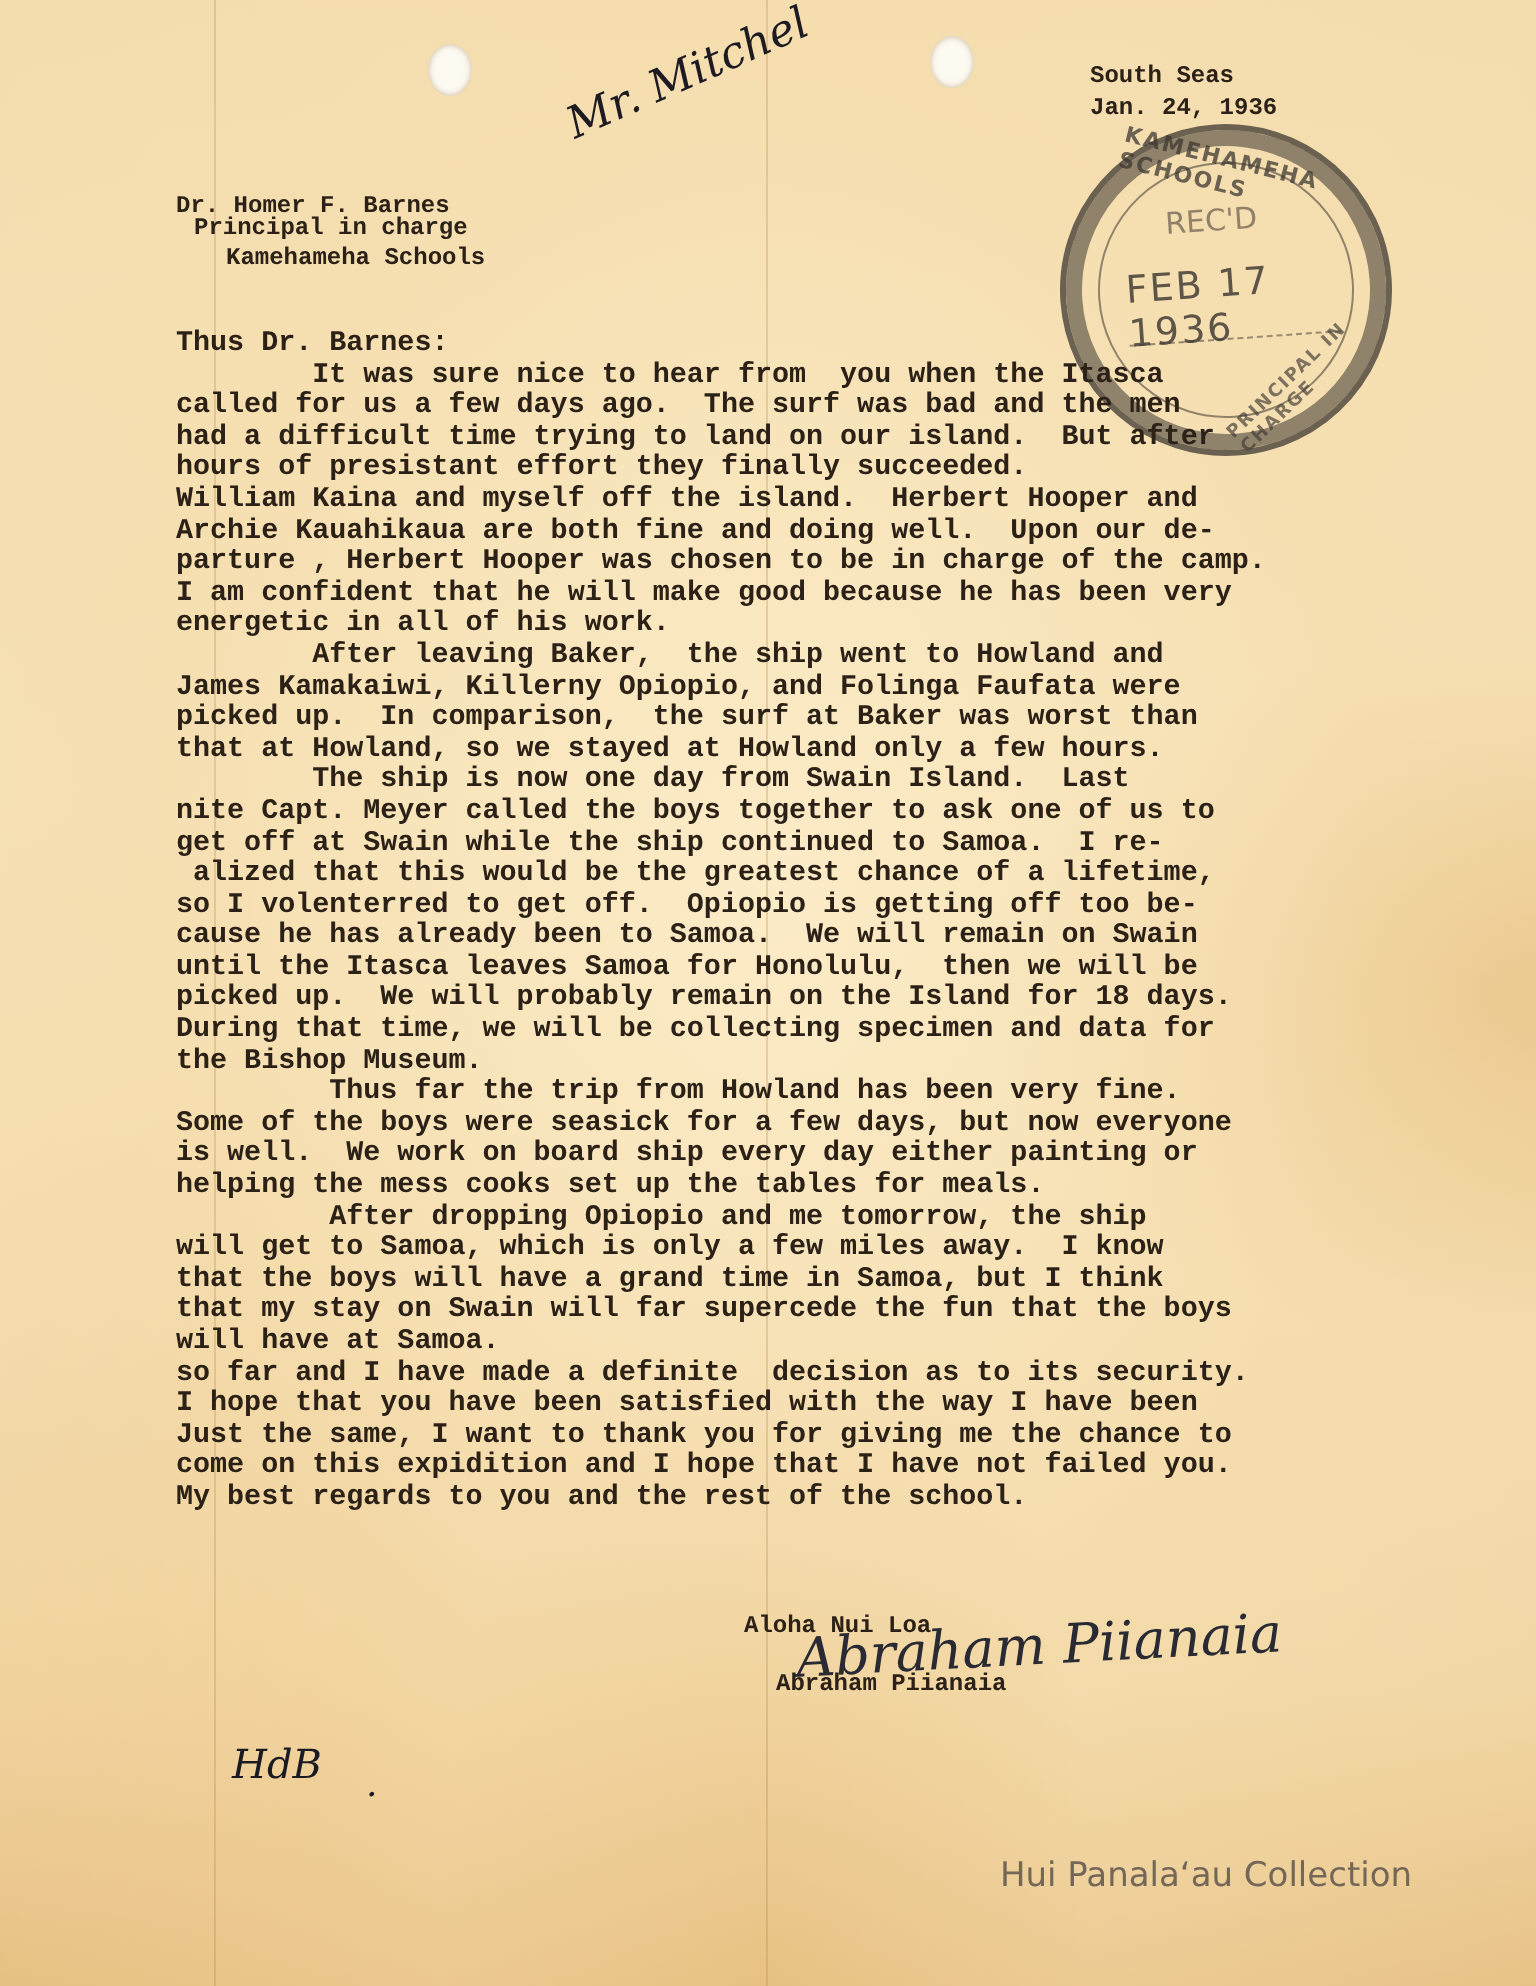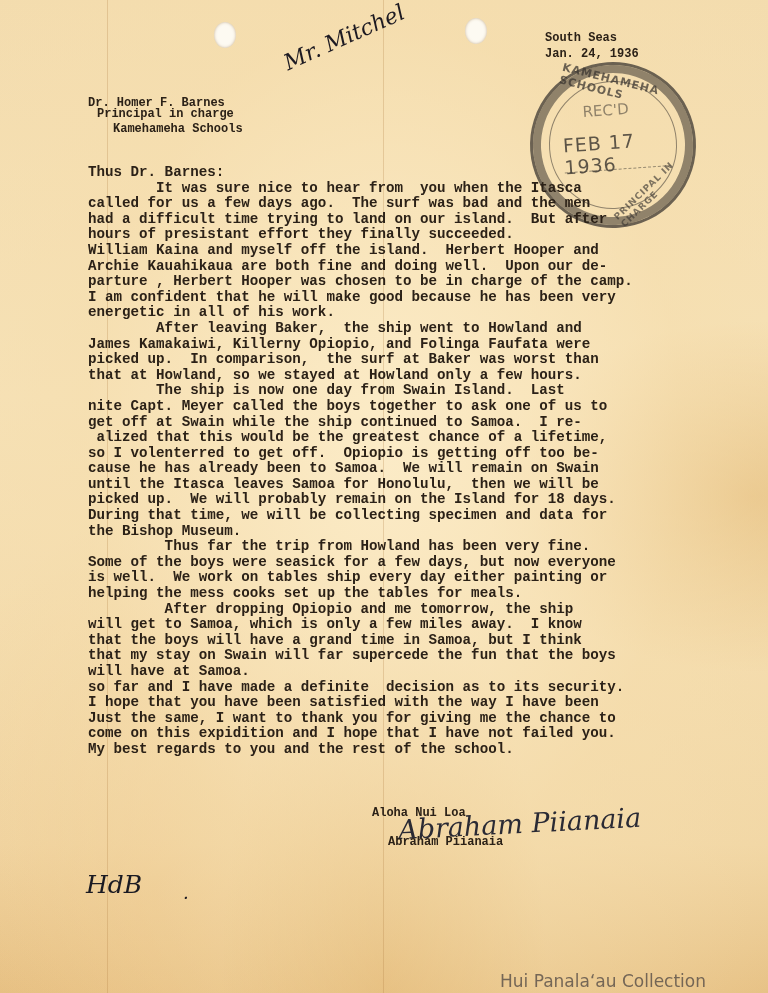--- a/index.html
+++ b/index.html
@@ -36,21 +36,21 @@
     position: absolute; left: 16px; top: 16px; right: 16px; bottom: 16px;
     border-radius: 50%; border: 1.5px solid rgba(60,55,50,0.55);
   }
   .stamp-top { position: absolute; left: 30px; top: 12px; font-family: "DejaVu Sans", sans-serif; font-size: 11px; font-weight: bold; color: rgba(60,55,50,0.75); transform: rotate(18deg); letter-spacing: 1px; }
   .stamp-recd { position: absolute; left: 52px; top: 36px; font-family: "DejaVu Sans", sans-serif; font-size: 15px; color: rgba(60,55,50,0.55); }
   .stamp-date { position: absolute; left: 30px; top: 66px; font-family: "DejaVu Sans", sans-serif; font-size: 19px; color: rgba(55,50,45,0.8); letter-spacing: 1px; }
   .stamp-bottom { position: absolute; left: 70px; top: 118px; font-family: "DejaVu Sans", sans-serif; font-size: 9px; font-weight: bold; color: rgba(60,55,50,0.65); transform: rotate(-40deg); letter-spacing: 1px; }
   .stamp-line { position: absolute; left: 30px; right: 24px; top: 104px; border-top: 1px dashed rgba(60,55,50,0.5); }
   .watermark {
     position: absolute; left: 500px; top: 928px;
-    font-family: "DejaVu Sans", sans-serif; font-size: 17px; color: rgba(95,85,75,0.85); margin-top: 43px;
+    font-family: "DejaVu Sans", sans-serif; font-size: 17px; color: rgba(95,85,75,0.85);
   }
 </style>
 </head>
 <body>
 
 <div class="fold" style="left:107px;"></div>
 <div class="fold" style="left:383px;"></div>
 
 <div class="hole" style="left:214px; top:22px;"></div>
 <div class="hole" style="left:465px; top:18px;"></div>
@@ -93,34 +93,34 @@
   <span class="line">get off at Swain while the ship continued to Samoa.  I re-</span>
   <span class="line"> alized that this would be the greatest chance of a lifetime,</span>
   <span class="line">so I volenterred to get off.  Opiopio is getting off too be-</span>
   <span class="line">cause he has already been to Samoa.  We will remain on Swain</span>
   <span class="line">until the Itasca leaves Samoa for Honolulu,  then we will be</span>
   <span class="line">picked up.  We will probably remain on the Island for 18 days.</span>
   <span class="line">During that time, we will be collecting specimen and data for</span>
   <span class="line">the Bishop Museum.</span>
   <span class="line">         Thus far the trip from Howland has been very fine.</span>
   <span class="line">Some of the boys were seasick for a few days, but now everyone</span>
-  <span class="line">is well.  We work on tables ship every day either painting or</span>
+  <span class="line">is well.  We work on board ship every day either painting or</span>
   <span class="line">helping the mess cooks set up the tables for meals.</span>
   <span class="line">         After dropping Opiopio and me tomorrow, the ship</span>
   <span class="line">will get to Samoa, which is only a few miles away.  I know</span>
   <span class="line">that the boys will have a grand time in Samoa, but I think</span>
   <span class="line">that my stay on Swain will far supercede the fun that the boys</span>
   <span class="line">will have at Samoa.</span>
   <span class="line">so far and I have made a definite  decision as to its security.</span>
   <span class="line">I hope that you have been satisfied with the way I have been</span>
   <span class="line">Just the same, I want to thank you for giving me the chance to</span>
   <span class="line">come on this expidition and I hope that I have not failed you.</span>
   <span class="line">My best regards to you and the rest of the school.</span>
 </div>
 
 <div class="heading" style="left:344px; top:806px;margin-left:28px;">Aloha Nui Loa</div>
 <div class="hand" style="left:398px; top:808px; font-size:27px; color:#2a2a34; transform: rotate(-3deg);">Abraham Piianaia</div>
 <div class="heading" style="left:388px; top:835px;">Abraham Piianaia</div>
 
-<div class="hand" style="left:86px; top:870px; font-size:25px; font-style:italic; color:#1a1a22;">HdB</div>
+<div class="hand" style="left:116px; top:870px; font-size:20px; font-style:italic; color:#1a1a22;">HdB</div>
 <div class="hand" style="left:183px; top:882px; font-size:18px;">.</div>
 
 <div class="watermark">Hui Panala‘au Collection</div>
 
 </body></html>

